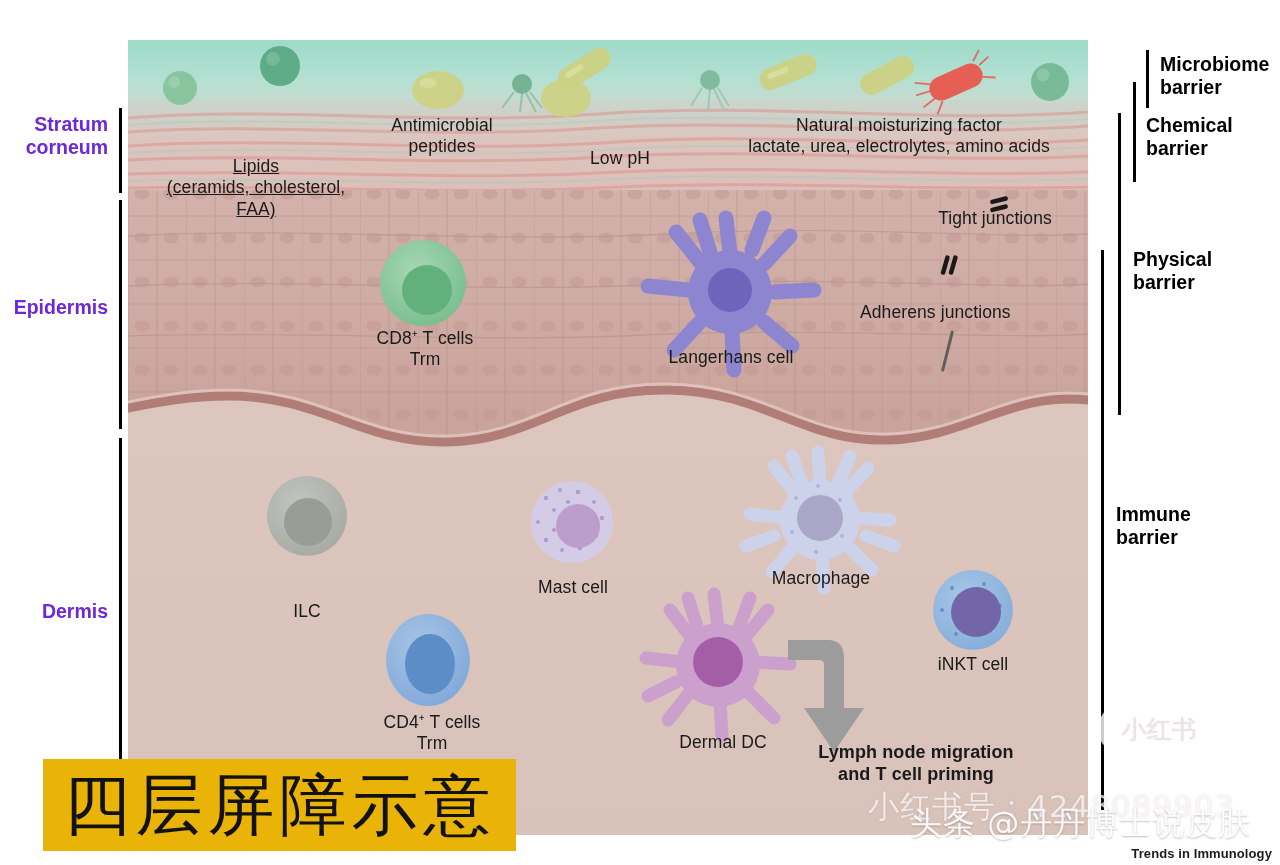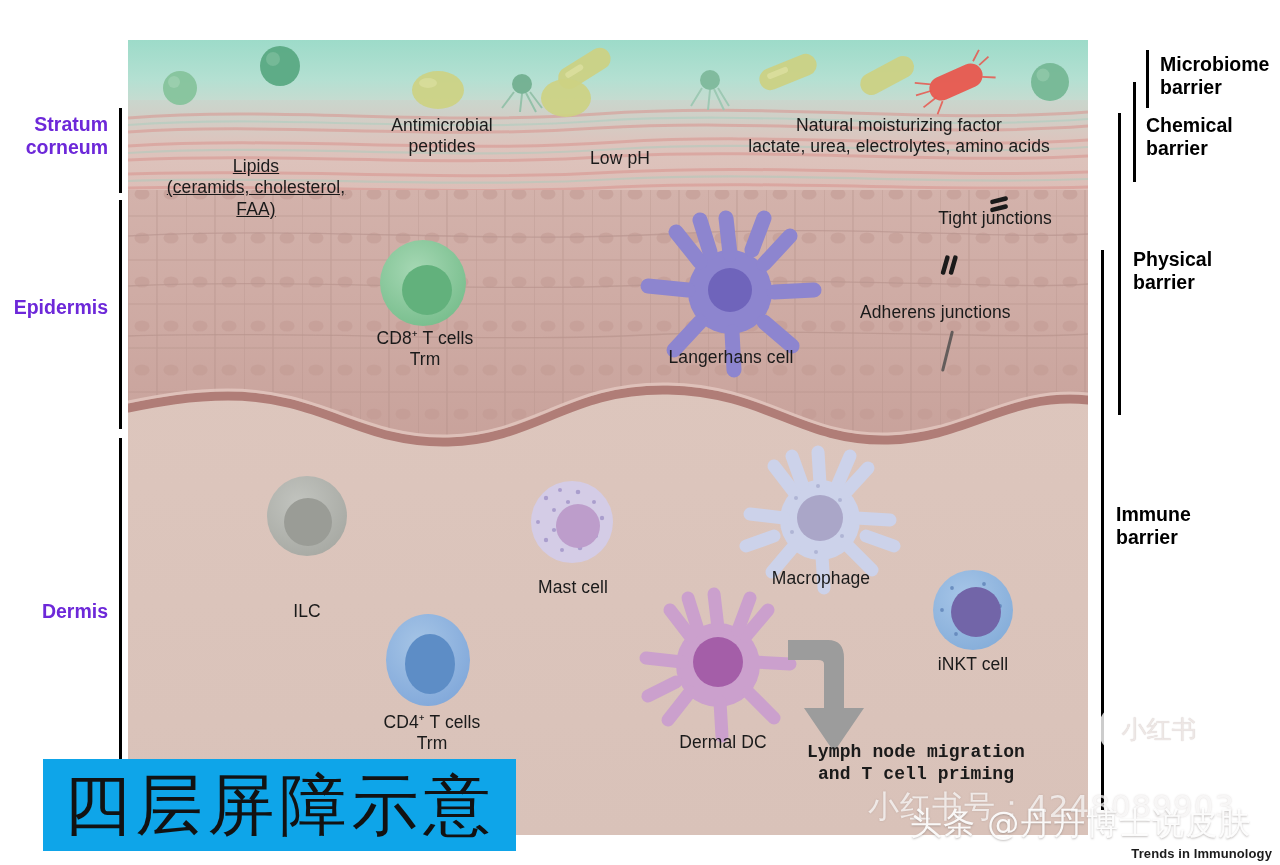--- a/index.html
+++ b/index.html
@@ -61,21 +61,21 @@
     position: absolute;
     background: #000;
     width: 2.6px;
   }
 
   
   .caption-box {
     position: absolute;
     left: 43px; top: 759px;
     width: 473px; height: 92px;
-    background: #0ea5e9;
+    background: #eab308;
     display: flex;
     align-items: center;
     justify-content: center;
   }
   .caption-text {
     font-size: 67px;
     font-weight: 500;
     color: #121212;
     letter-spacing: 5px;
     line-height: 1;
@@ -433,21 +433,21 @@
 
   <div class="lbl" style="left:750px; top:568px; width:142px;">Macrophage</div>
 
   <div class="lbl" style="left:910px; top:654px; width:126px;">iNKT cell</div>
 
   <div class="lbl" style="left:348px; top:712px; width:168px;">CD4⁺ T cells
 Trm</div>
 
   <div class="lbl" style="left:655px; top:732px; width:136px;">Dermal DC</div>
 
-  <div class="lbl bold" style="left:790px; top:742px; width:252px; font-size:18px;font-family:Liberation Mono, monospace;">Lymph node migration
+  <div class="lbl bold" style="left:790px; top:742px; width:252px; font-size:18px;">Lymph node migration
 and T cell priming</div>
 
   <div class="rule" style="left:119px; top:108px; height:85px;"></div>
   <div class="tier-name" style="left:0px; top:113px; width:108px;">Stratum
 corneum</div>
 
   <div class="rule" style="left:119px; top:200px; height:229px;"></div>
   <div class="tier-name" style="left:0px; top:296px; width:108px;">Epidermis</div>
 
   <div class="rule" style="left:119px; top:438px; height:337px;"></div>

